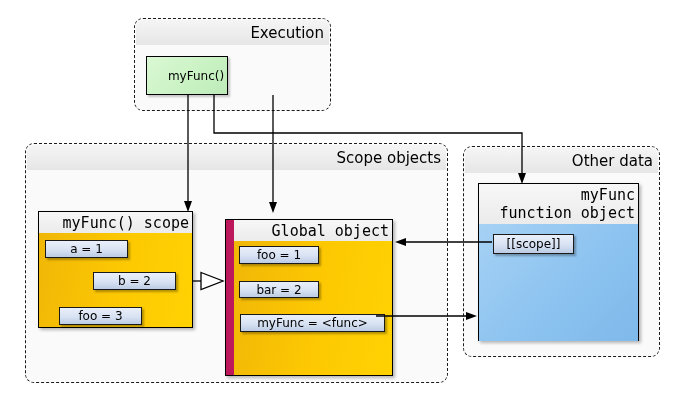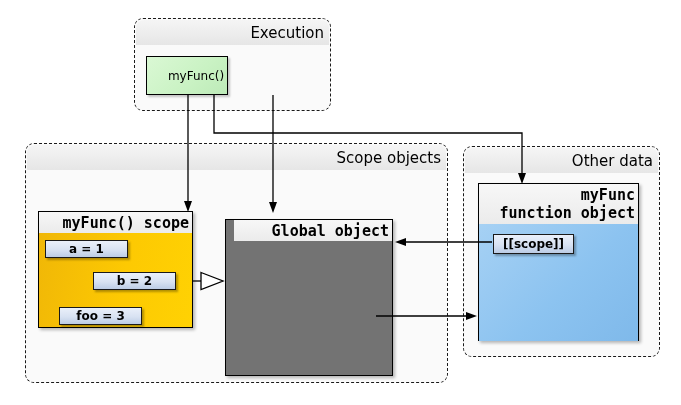--- a/index.html
+++ b/index.html
@@ -15,21 +15,21 @@
   .group-header{
     position:absolute;left:1px;right:1px;top:1px;height:25px;
     border-radius:8px 8px 0 0;
     background:linear-gradient(to bottom,#f5f5f5,#e6e6e6);
     display:flex;align-items:center;justify-content:flex-end;
   }
   .group-title{font-size:15px;padding-right:5px;white-space:nowrap;}
   
   .obj-box{
     position:absolute;border:1px solid #000;box-sizing:border-box;
-    background:#737373;box-shadow:2px 2px 3px rgba(0,0,0,0.28);z-index:2;font-weight:bold;
+    background:#be185d;box-shadow:2px 2px 3px rgba(0,0,0,0.28);z-index:2;
   }
   .obj-header{
     font-family:"DejaVu Sans Mono","Liberation Mono",monospace;
     font-size:15px;text-align:right;
     background:linear-gradient(to bottom,#f7f7f7,#ebebeb);
     padding:2px 3px 1px 2px;white-space:pre;line-height:1.22;
   }
   .obj-body{position:relative;width:100%;}
   .gold-body{background:linear-gradient(100deg,#f0b707 0%,#fdc902 55%,#ffd203 100%);}
   .blue-body{background:linear-gradient(135deg,#a6d1f4 0%,#8cc3f0 55%,#7fb9ea 100%);}
@@ -82,20 +82,25 @@
     <div class="obj-header">myFunc() scope</div>
     <div class="obj-body gold-body" style="height:94px;">
       <div class="var-box" style="left:6px;top:7px;width:83px;height:18px;">a = 1</div>
       <div class="var-box" style="left:6px;top:39px;width:83px;height:18px;margin-left:48px;">b = 2</div>
       <div class="var-box" style="left:20px;top:74px;width:83px;height:18px;">foo = 3</div>
     </div>
   </div>
 
   <div class="obj-box" style="left:225px;top:219px;width:168px;height:157px;padding-left:8px;">
     <div class="obj-header">Global object</div>
+    <div class="obj-body gold-body" style="height:134px;">
+      <div class="var-box" style="left:5px;top:5px;width:80px;height:18px;">foo = 1</div>
+      <div class="var-box" style="left:5px;top:40px;width:80px;height:17px;">bar = 2</div>
+      <div class="var-box" style="left:6px;top:73px;width:145px;height:18px;">myFunc = &lt;func&gt;</div>
+    </div>
   </div>
 
   <div class="obj-box" style="left:478px;top:183px;width:161px;height:158px;">
     <div class="obj-header"><span>myFunc</span><br><span>function object</span></div>
     <div class="obj-body blue-body" style="height:117px;">
       <div class="var-box" style="left:14px;top:10px;width:81px;height:20px;">[[scope]]</div>
     </div>
   </div>
 
   <svg id="arrow-layer" width="681" height="405" viewBox="0 0 681 405">

